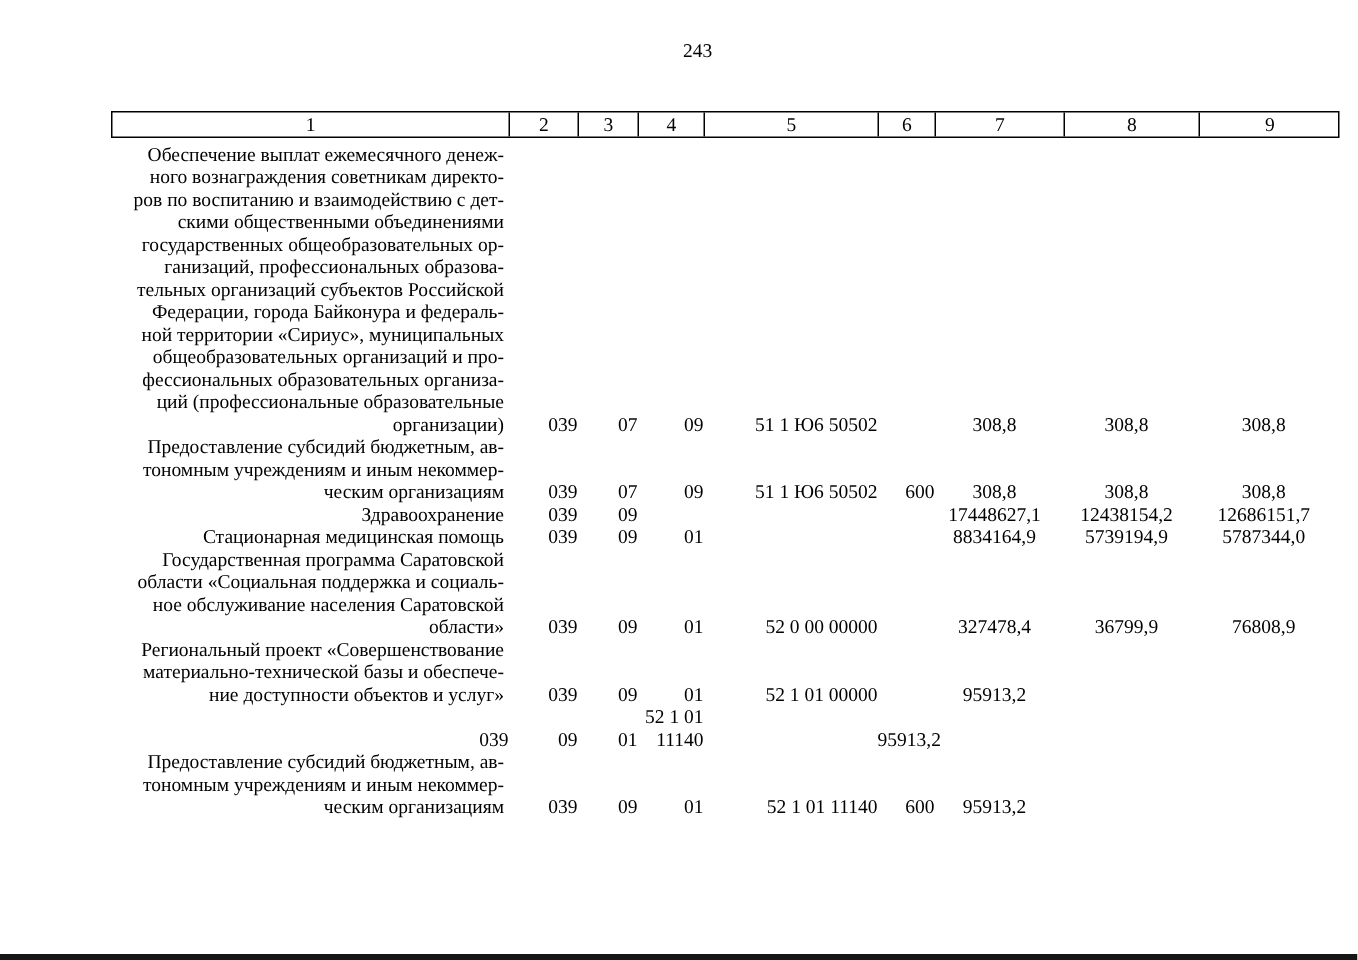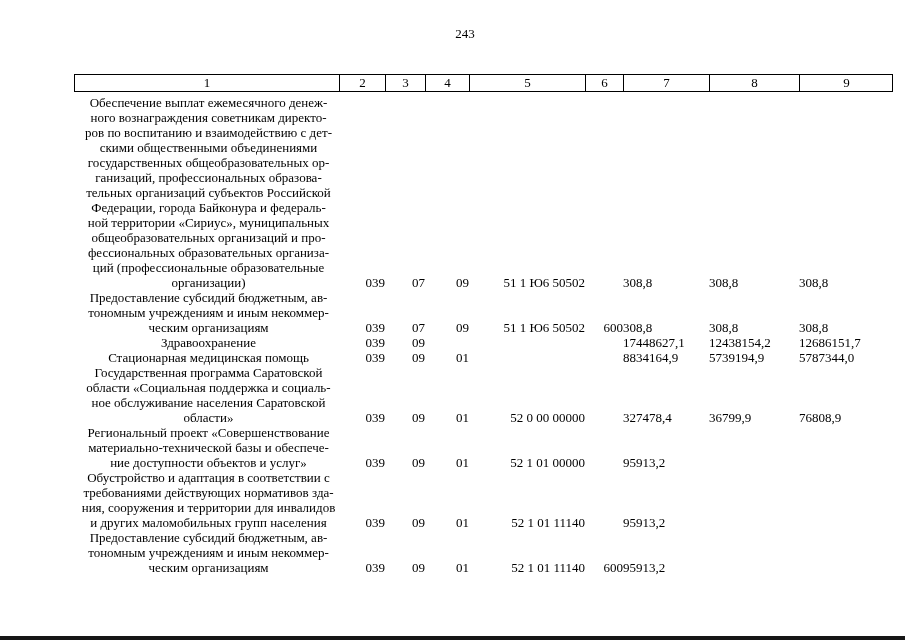--- a/index.html
+++ b/index.html
@@ -52,29 +52,29 @@
     grid-template-columns: 265px 46px 40px 44px 116px 38px 86px 90px 93px;
   }
   .cell {
     font-size: 13px;
     line-height: 15px;
     box-sizing: border-box;
   }
   .cell.name {
     padding: 0 3px 0 7px;
     white-space: pre;
-    text-align: center;
+    text-align: right;
   }
   .cell.num-c {
     align-self: end;
     text-align: right;
   }
   .cell.num-r {
     align-self: end;
-    text-align: left;
+    text-align: center;
     padding-right: 6px;
   }
   .bottom-bar {
     position: absolute;
     left: 0;
     top: 636px;
     width: 905px;
     height: 4px;
     background: #161616;
   }
@@ -176,24 +176,20 @@
         <div class="cell num-c">039</div>
         <div class="cell num-c">09</div>
         <div class="cell num-c">01</div>
         <div class="cell num-c">52 1 01 00000</div>
         <div class="cell num-c"></div>
         <div class="cell num-r">95913,2</div>
         <div class="cell num-r"></div>
         <div class="cell num-r"></div>
       </div>
       <div class="row">
-        <div class="cell name">Обустройство и адаптация в соответствии с
-требованиями действующих нормативов зда-
-ния, сооружения и территории для инвалидов
-и других маломобильных групп населения</div>
         <div class="cell num-c">039</div>
         <div class="cell num-c">09</div>
         <div class="cell num-c">01</div>
         <div class="cell num-c">52 1 01 11140</div>
         <div class="cell num-c"></div>
         <div class="cell num-r">95913,2</div>
         <div class="cell num-r"></div>
         <div class="cell num-r"></div>
       </div>
       <div class="row">

